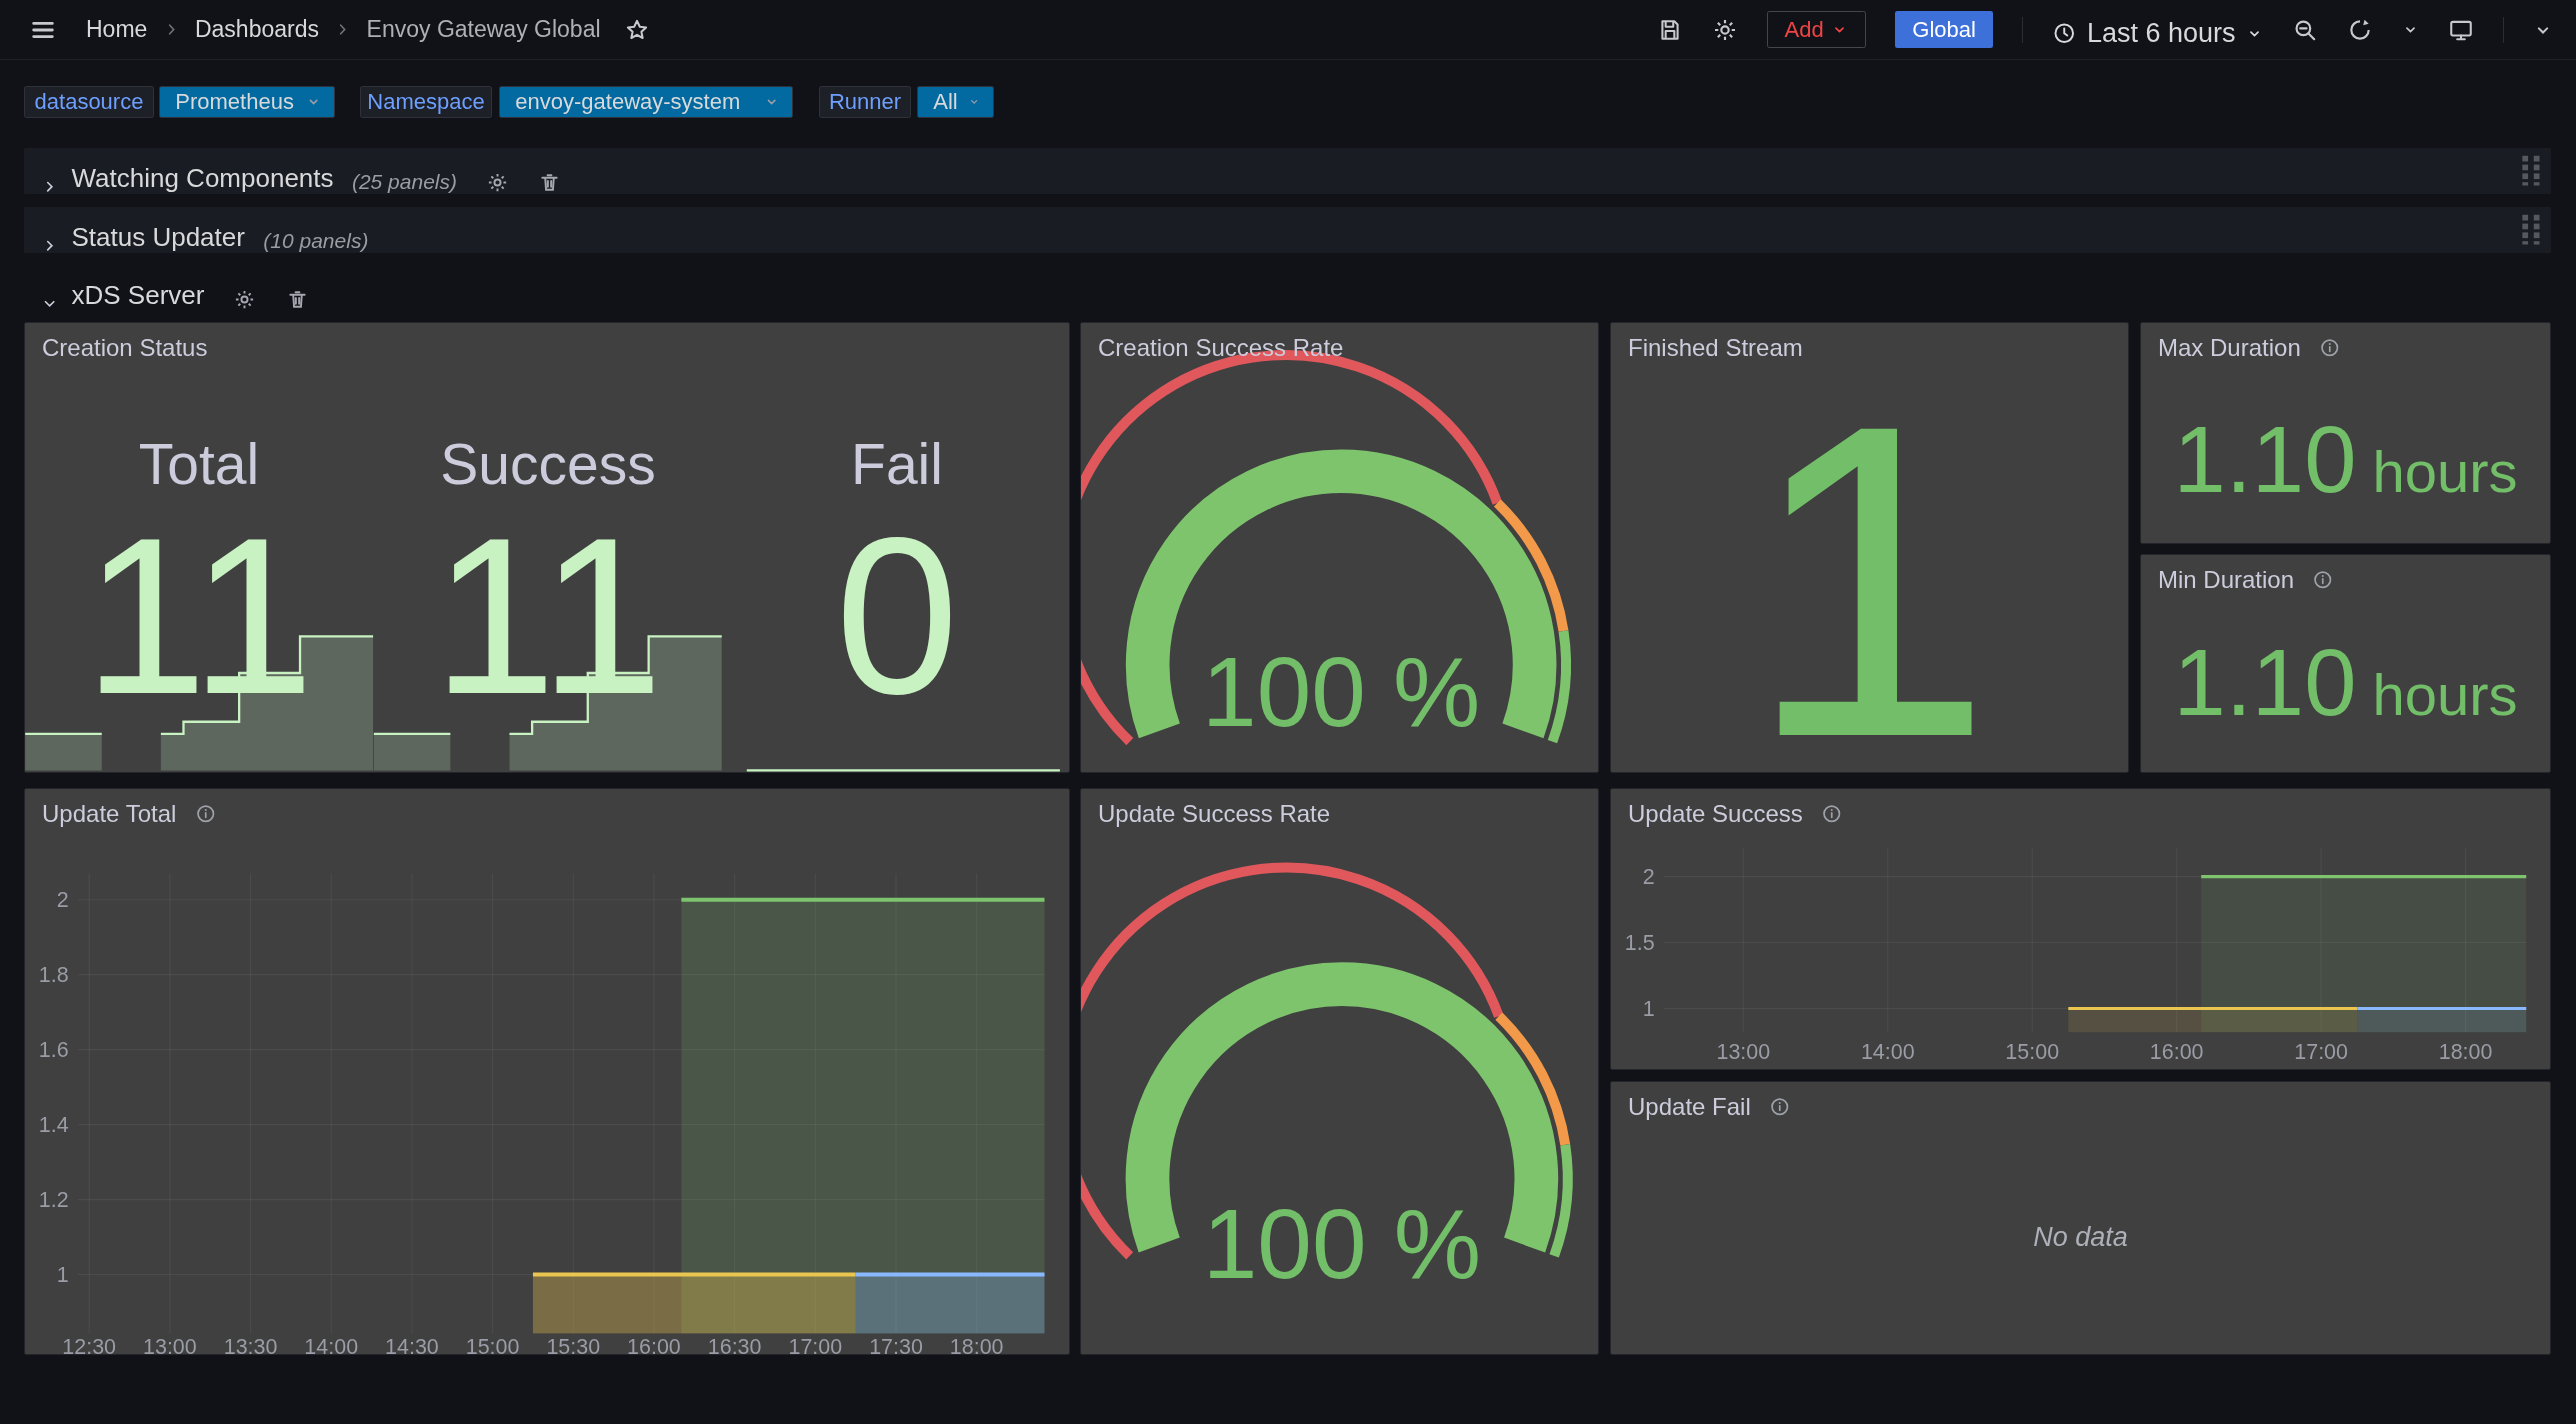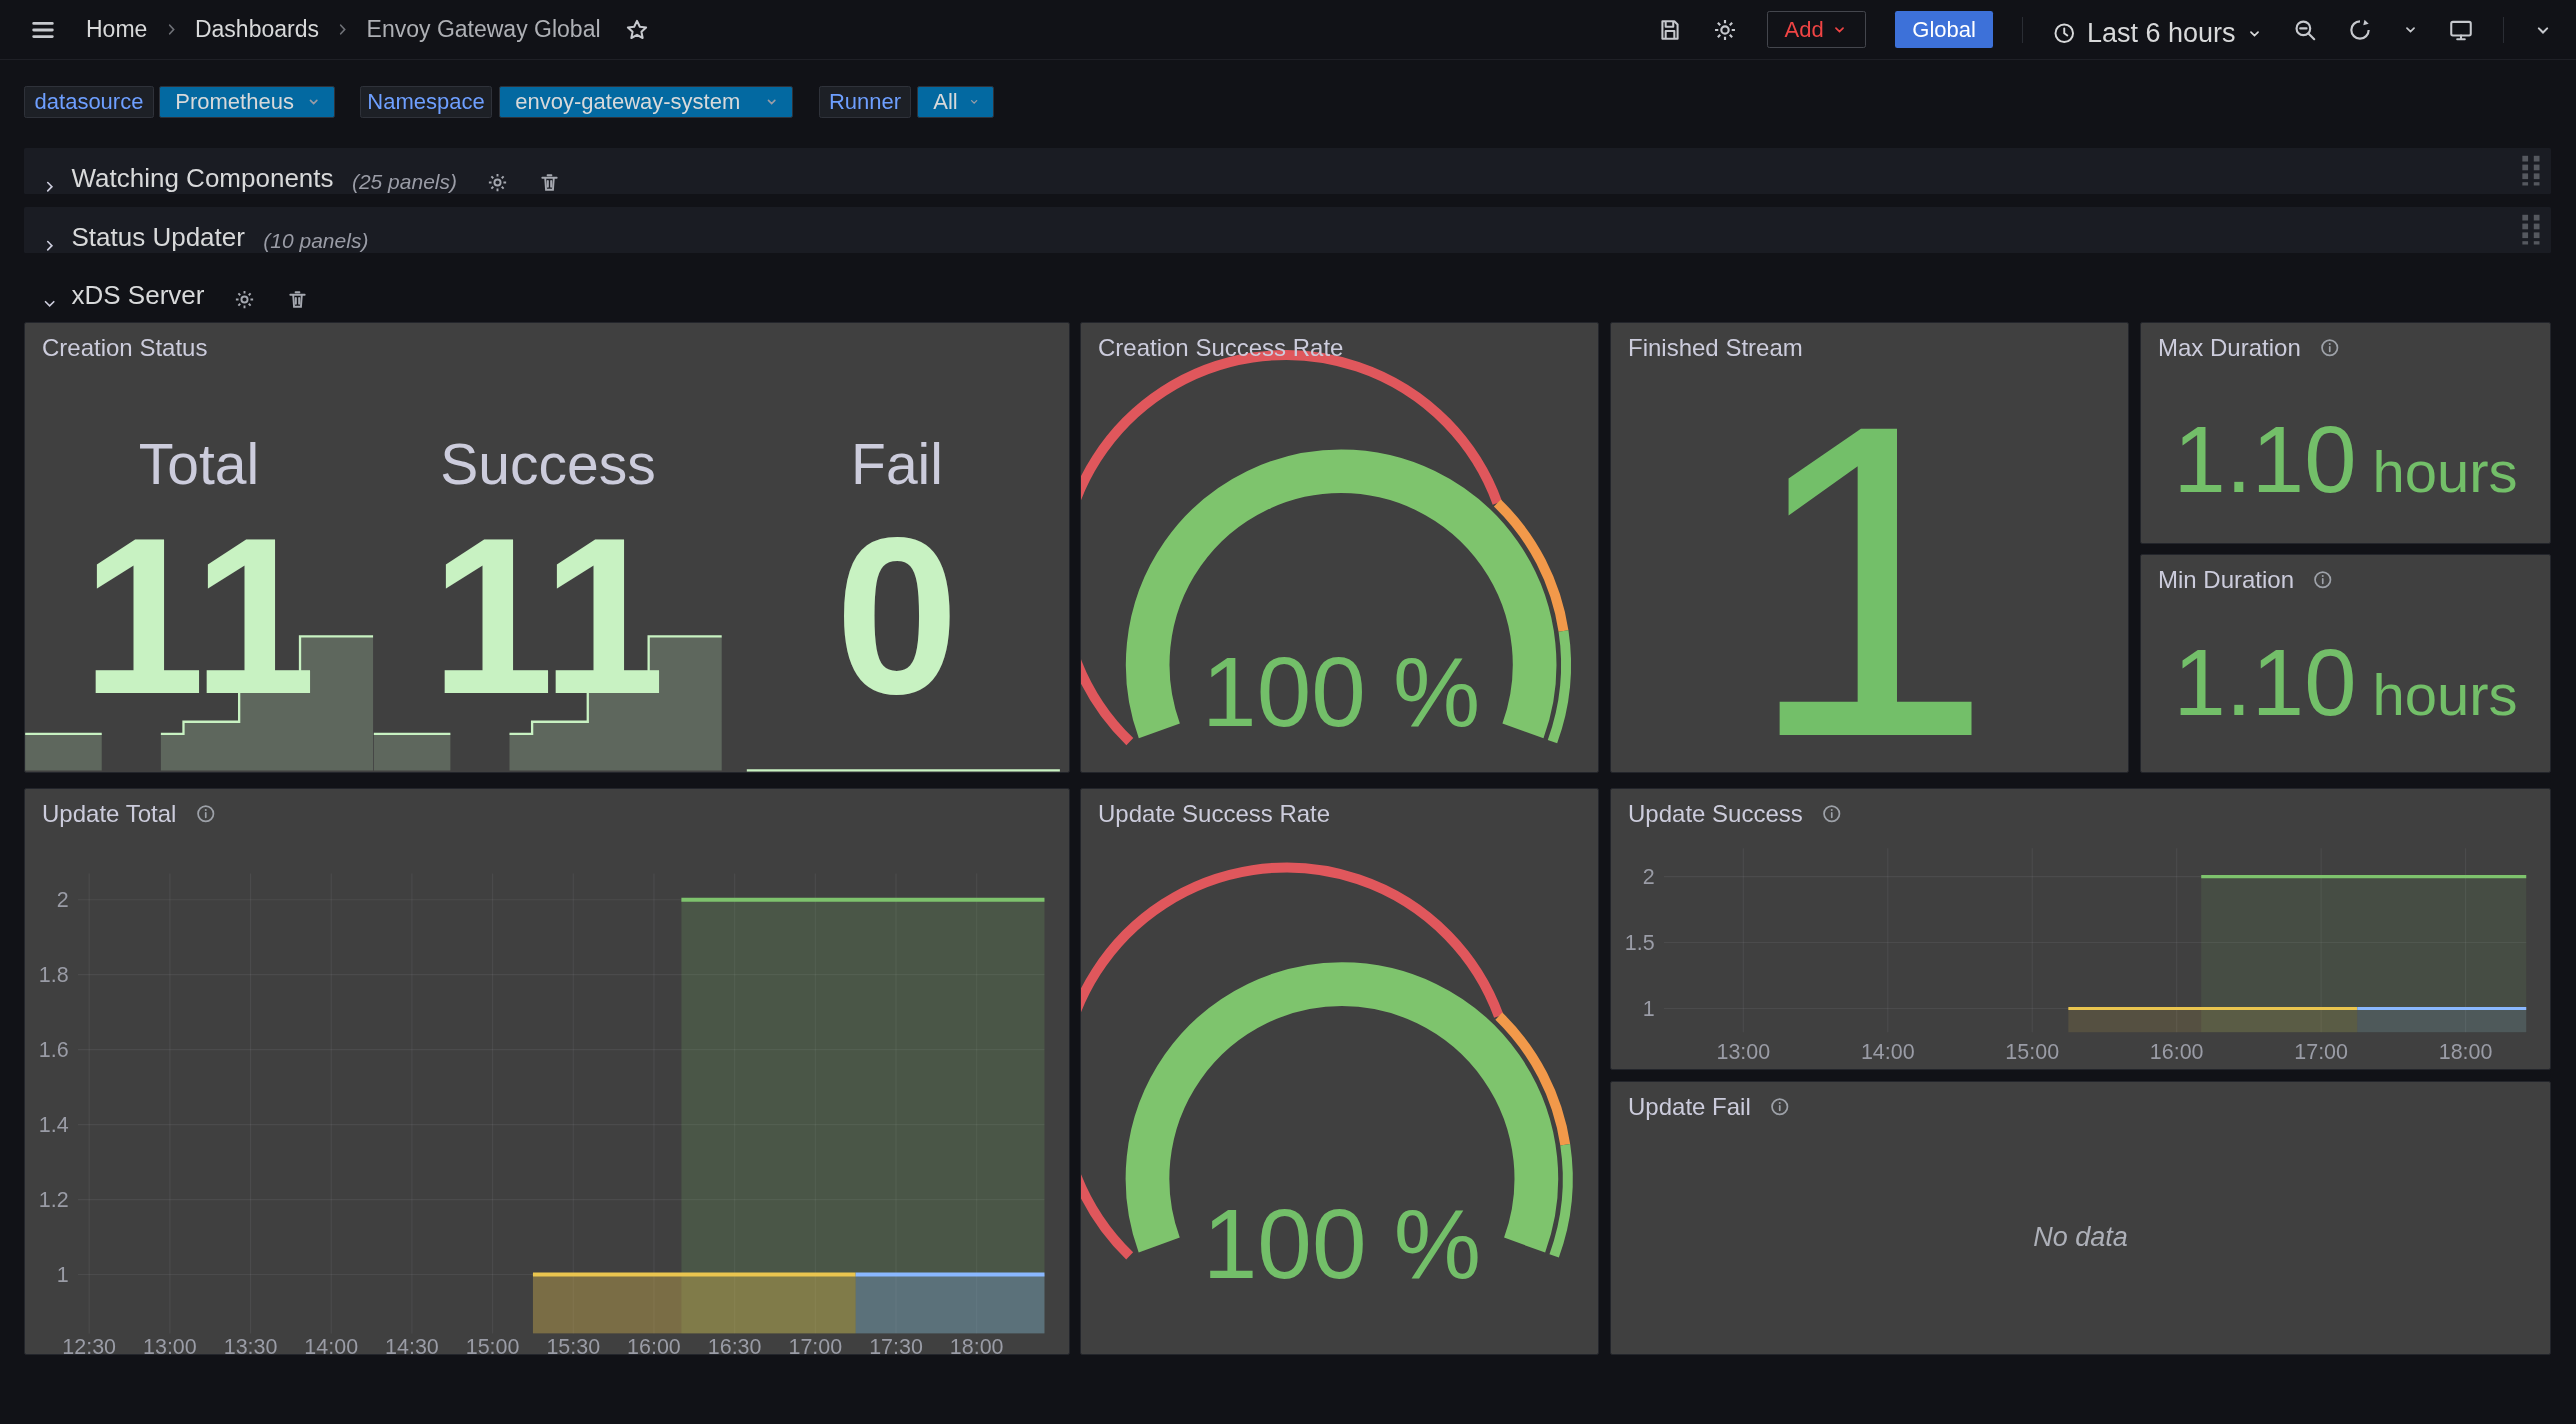--- a/index.html
+++ b/index.html
@@ -44,21 +44,21 @@
   
   .panel { position:absolute; background:#404040; border:0.8px solid #23252b; border-radius:2.3px; overflow:hidden; }
   .panel-header { position:absolute; left:17px; top:10.7px; display:flex; align-items:center; gap:18.4px; z-index:3; }
   .panel-title { font-size:24px; font-weight:500; color:#ccccdc; white-space:nowrap; cursor:pointer; }
   .info-icon { color:#9da1a8; display:flex; cursor:pointer; }
   .chart-svg { position:absolute; left:0; top:0; }
 
   .stat-col { position:absolute; top:0; width:348px; text-align:center; }
   .stat-label { position:absolute; width:100%; top:113px; font-size:57px; line-height:57px; color:#ccccdc; }
   .stat-value { position:absolute; width:100%; top:182px; font-size:222px; line-height:222px;
-                font-weight:700; color:#c8f2c2; }
+                font-weight:400; color:#c8f2c2; }
   .big-single { position:absolute; left:0; top:35px; width:100%; text-align:center;
                 font-size:445px; line-height:445px; font-weight:500; color:#73bf69; }
   .duration-wrap { position:absolute; left:0; width:100%; display:flex; justify-content:center;
                    align-items:baseline; gap:16px; color:#73bf69; }
   .duration-value { font-size:94px; line-height:94px; font-weight:500; }
   .duration-unit { font-size:58px; font-weight:500; }
   .no-data { position:absolute; left:0; top:140px; width:100%; text-align:center;
              font-size:27px; color:#adb0b8;font-style:italic; }
 
   text { font-family:"Liberation Sans", sans-serif; }

